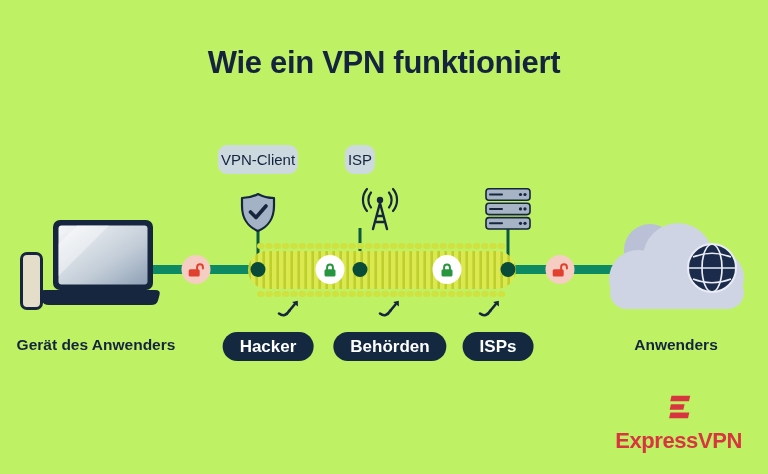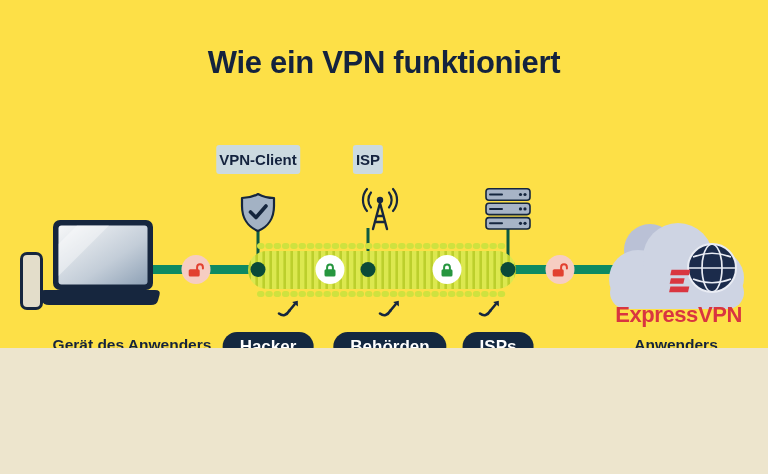--- a/index.html
+++ b/index.html
@@ -1,56 +1,56 @@
 <!DOCTYPE html>
 <html><head>
 <meta charset="utf-8">
 <style>
   * { margin:0; padding:0; box-sizing:border-box; }
   html,body { width:768px; height:474px; background:#ede5cd; }
   .canvas {
-    position:relative; width:768px; height:348px; overflow:hidden;
-    background:#fde047; font-family:"Liberation Sans", sans-serif;
+    position:relative; width:768px; height:474px; overflow:hidden;
+    background:#bef264; font-family:"Liberation Sans", sans-serif;
   }
   .title {
     position:absolute; top:45px; left:0; width:100%; text-align:center;
     font-size:31px; font-weight:700; color:#14233e; letter-spacing:-0.3px;
   }
   .main-line { position:absolute; left:95px; top:265px; width:562px; height:9px; background:#0e8a62; border-radius:4px; }
   .stem { position:absolute; top:228px; width:3px; height:42px; background:#0d5a42; transform:translateX(-50%); }
-  .cx-client { left:258px; } .cx-isp { left:368px; } .cx-server { left:508px; }
+  .cx-client { left:258px; } .cx-isp { left:360px; } .cx-server { left:508px; }
   .tunnel { position:absolute; left:246px; top:239px; width:272px; height:62px; }
   .node { position:absolute; top:262px; width:15px; height:15px; border-radius:50%; background:#0a4a38; transform:translateX(-50%); }
   .lock {
     position:absolute; top:255px; width:29px; height:29px; border-radius:50%;
     display:flex; align-items:center; justify-content:center; transform:translateX(-50%);
   }
   .lock-red { background:#f6cdc2; }
   .lock-green { background:#ffffff; }
   .cx-lock1 { left:196px; } .cx-lock2 { left:330px; } .cx-lock3 { left:447px; } .cx-lock4 { left:560px; }
   .pill-top {
     position:absolute; top:145px; transform:translateX(-50%); background:#ccdae0; color:#14233e;
-    font-size:15px; font-weight:700; line-height:29px; padding:0 3px; border-radius:3px; white-space:nowrap;
+    font-size:15px; font-weight:400; line-height:29px; padding:0 3px; border-radius:9px; white-space:nowrap;
   }
   .pill-bottom {
     position:absolute; top:332px; transform:translateX(-50%); background:#142840; color:#ffffff;
     font-size:17px; font-weight:700; line-height:29px; padding:0 17px; border-radius:15px; white-space:nowrap;
   }
   .cx-hacker { left:268px; } .cx-behoerden { left:390px; } .cx-isps { left:498px; }
   .icon { position:absolute; transform:translateX(-50%); line-height:0; }
   .icon-shield { left:258px; top:192px; }
   .icon-antenna { left:380px; top:186px; }
   .icon-server { left:508px; top:188px; }
   .arrow { position:absolute; top:299px; transform:translateX(-50%); line-height:0; }
   .cx-arr1 { left:289px; } .cx-arr2 { left:390px; } .cx-arr3 { left:490px; }
   .ep-label {
     position:absolute; top:336px; transform:translateX(-50%); font-size:15.5px; font-weight:600;
     color:#14233e; white-space:nowrap;
   }
-  .cx-device { left:96px;margin-left:36px; } .cx-internet { left:676px; }
+  .cx-device { left:96px; } .cx-internet { left:676px; }
   .laptop { position:absolute; left:37px; top:220px; line-height:0; }
   .phone {
     position:absolute; left:20px; top:252px; width:23px; height:58px;
     border:3px solid #16263e; border-radius:7px; background:#e3ddca;
   }
   .cloud { position:absolute; left:592px; top:216px; line-height:0; }
   .brand { position:absolute; right:26px; bottom:20px; display:flex; align-items:center; gap:7px;flex-direction:column; }
   .brand-mark { line-height:0; }
   .brand-text { font-size:22px; font-weight:700; color:#d93540; letter-spacing:-0.4px; }
 </style>

